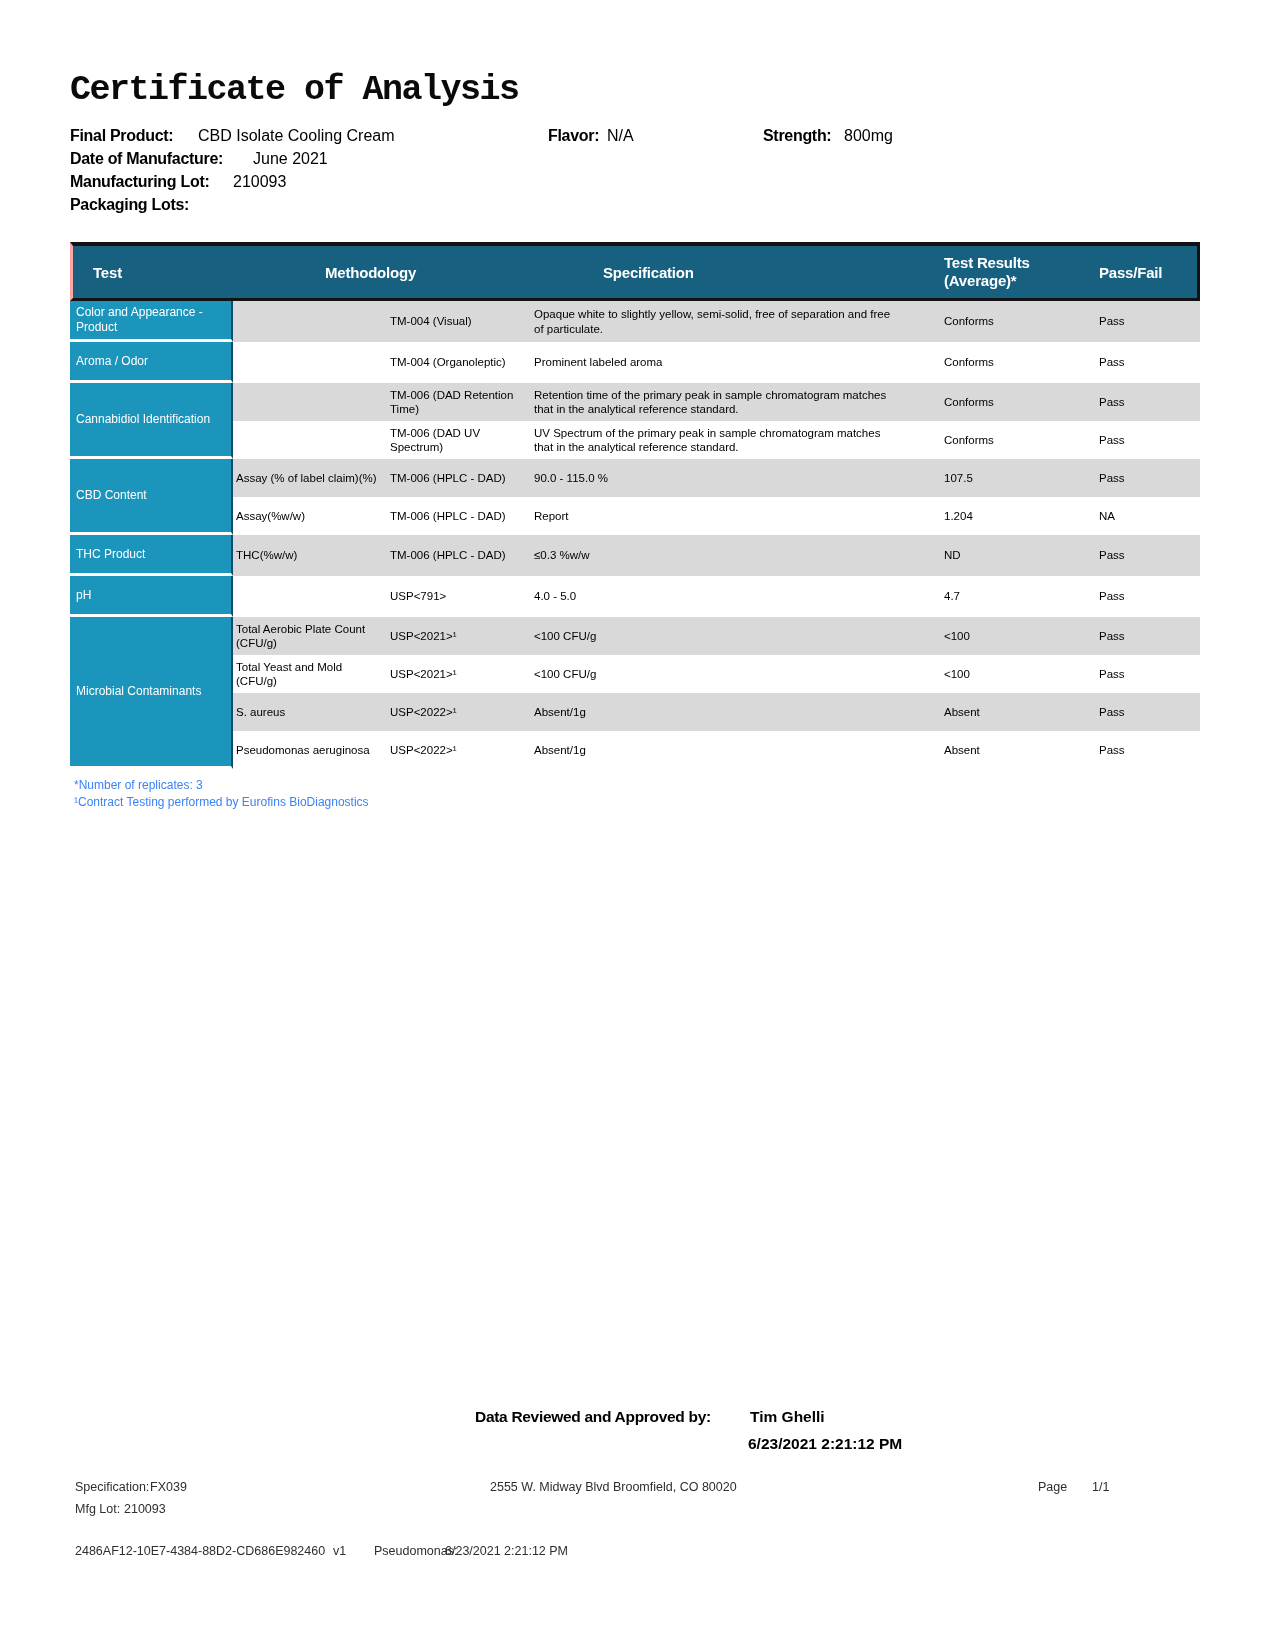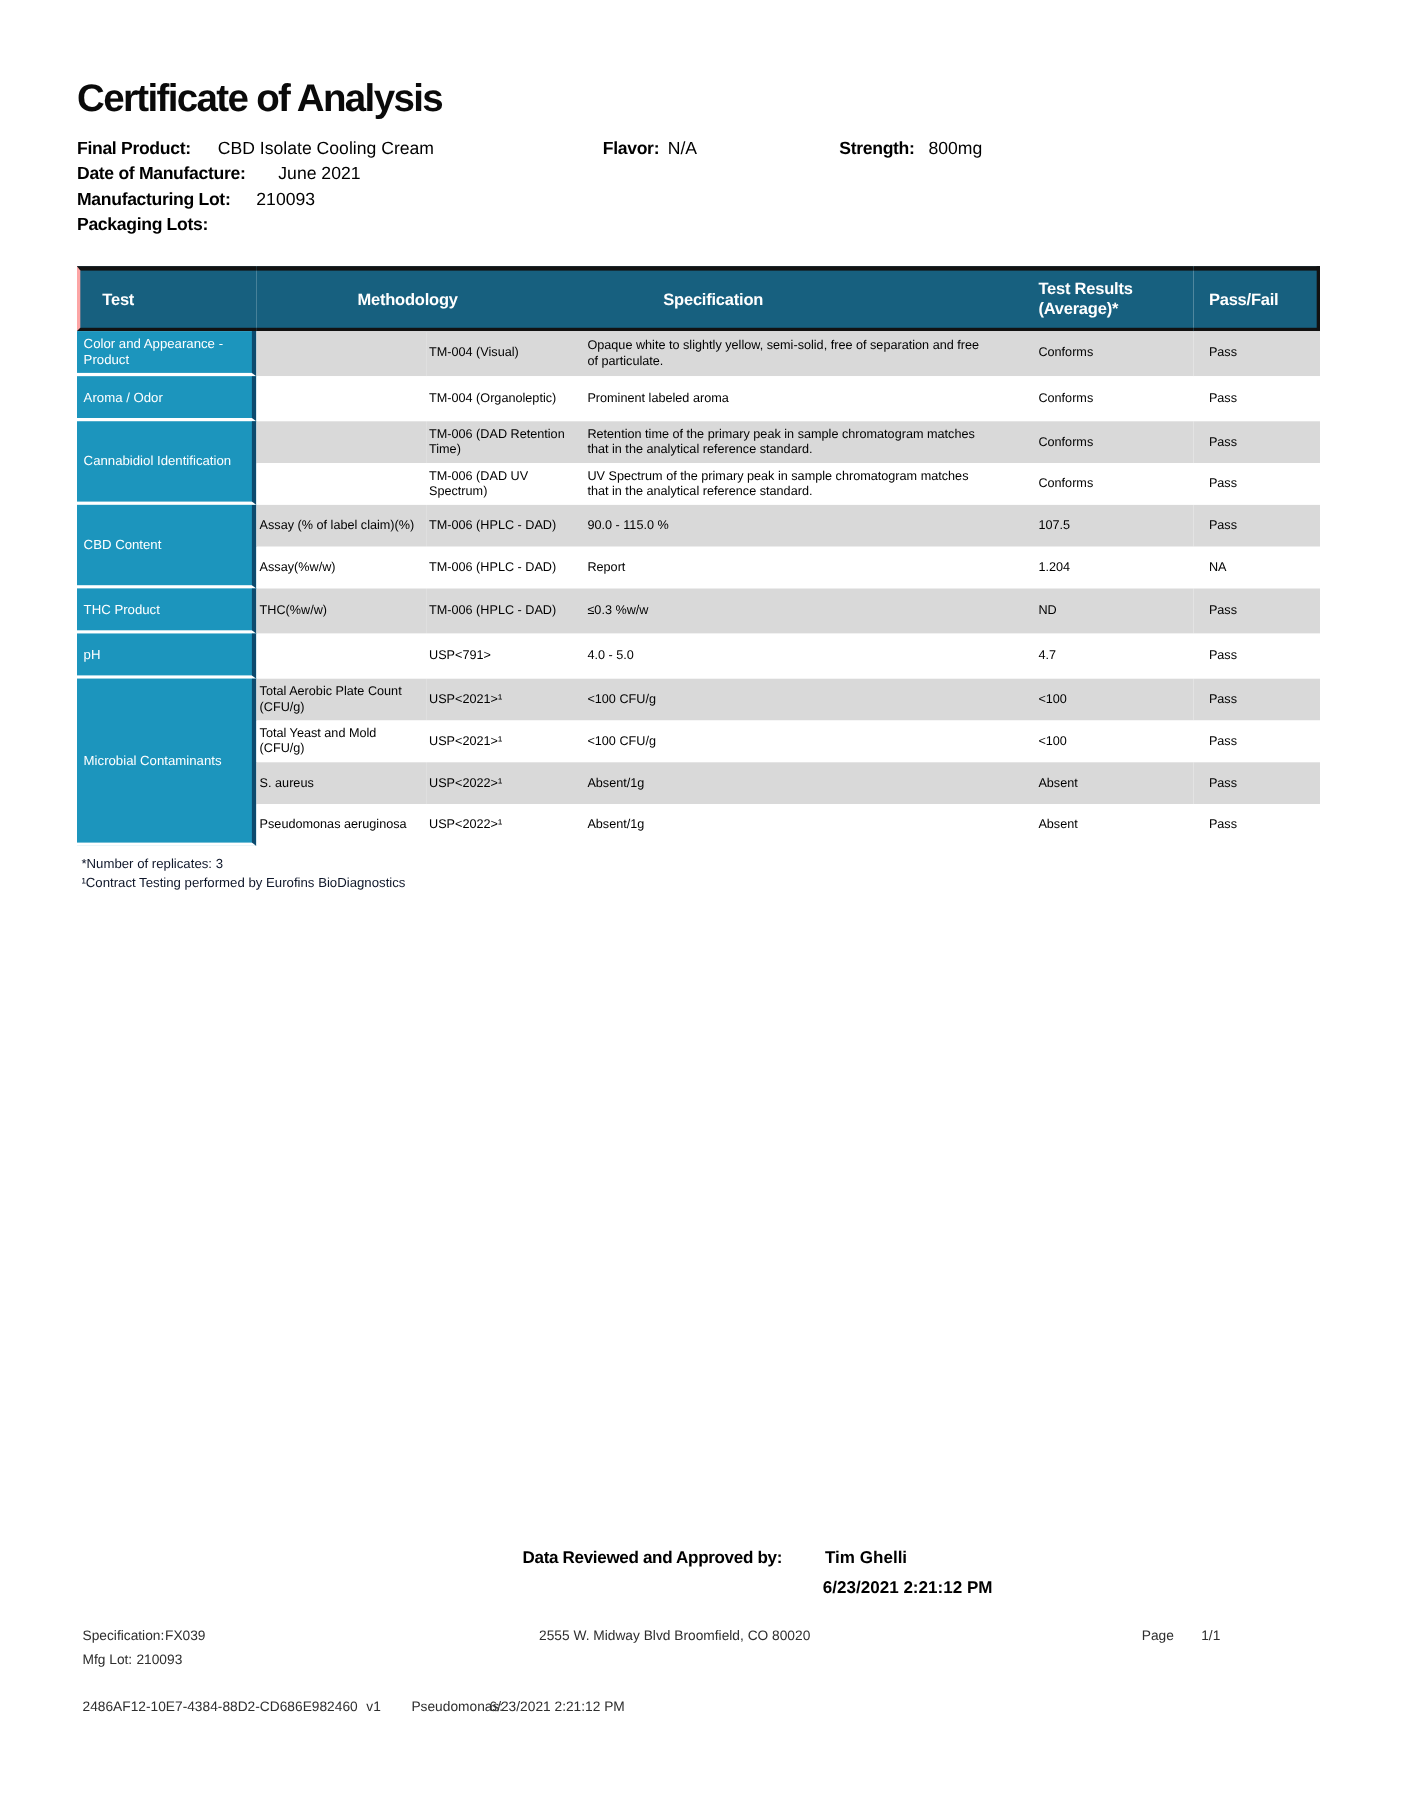--- a/index.html
+++ b/index.html
@@ -1,21 +1,21 @@
 <!DOCTYPE html>
 <html><head>
 <meta charset="utf-8">
 <style>
   html,body{margin:0;padding:0;background:#fff;}
   .page{
     position:relative;width:1275px;height:1650px;background:#fff;overflow:hidden;
     font-family:"Liberation Sans",sans-serif;color:#000;
   }
   h1.title{
-    margin:70px 0 0 70px;font-size:35px;font-weight:700;letter-spacing:-1.5px;color:#0a0a0a;
+    margin:70px 0 0 70px;font-size:35px;font-weight:700;letter-spacing:-1.5px;color:#0a0a0a;font-family:Liberation Mono, monospace;
   }
   .meta{margin:14px 0 0 70px;font-size:16px;}
   .meta-row{position:relative;height:23px;line-height:23px;white-space:nowrap;}
   .lbl{font-weight:700;letter-spacing:-0.3px;}
   .meta-row .w1{display:inline-block;width:128px;}
   .meta-row .w2{display:inline-block;width:183px;}
   .meta-row .w3{display:inline-block;width:163px;}
   .meta-row .w4{display:inline-block;width:163px;}
   .abs{position:absolute;top:0;}
   .flavor-lbl{left:478px;}
@@ -37,29 +37,29 @@
   th.h-meth{padding-left:92px;}
   th.h-spec{padding-left:73px;}
   th.h-res{padding-left:14px;line-height:1.2;}
   th.h-pf{border-right:3px solid #121212;padding-left:14px;}
   tbody td{
     font-size:11.5px;height:34px;padding:2px 6px 2px 4px;
     vertical-align:middle;line-height:1.25;
   }
   td.test-cell{
     background:#1C95BD;color:#fff;font-size:12px;padding-left:6px;
-    border-bottom:3px solid #fff;border-right:4px solid #0c4a6e;
+    border-bottom:3px solid #fff;border-right:2px solid #0c4a6e;
   }
   tr.gray td.data{background:#D9D9D9;}
   tr.white td.data{background:#fff;}
   td.subtest{padding-left:3px;}
   td.methodology{padding-left:2px;}
   td.specification{padding-right:34px;}
   td.result,td.passfail{padding-left:14px;}
-  .footnotes{margin:8px 0 0 74px;font-size:12px;line-height:17px;color:#0f172a;}
+  .footnotes{margin:8px 0 0 74px;font-size:12px;line-height:17px;color:#3b82f6;}
 
   .approval{position:absolute;top:1408px;left:0;width:1275px;font-size:15.5px;font-weight:700;}
   .approval .ap-label{position:absolute;left:475px;top:0;letter-spacing:-0.3px;}
   .approval .ap-name{position:absolute;left:750px;top:0;}
   .approval .ap-date{position:absolute;left:748px;top:27px;}
 
   .footer{position:absolute;top:0;left:0;width:1275px;font-size:12.5px;color:#2e2e2e;}
   .footer span{position:absolute;white-space:nowrap;}
   .f-spec-lbl{left:75px;top:1480px;}
   .f-spec-val{left:150px;top:1480px;}

